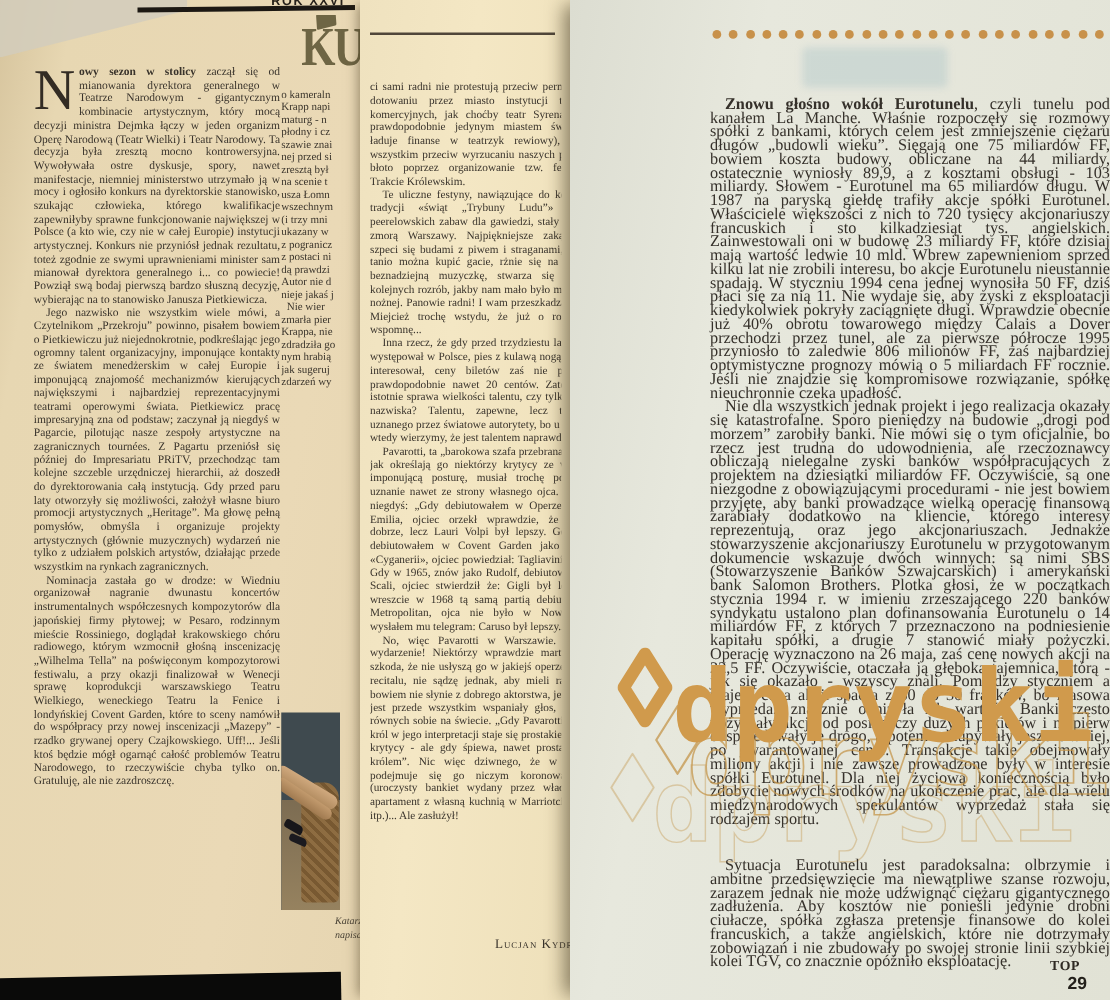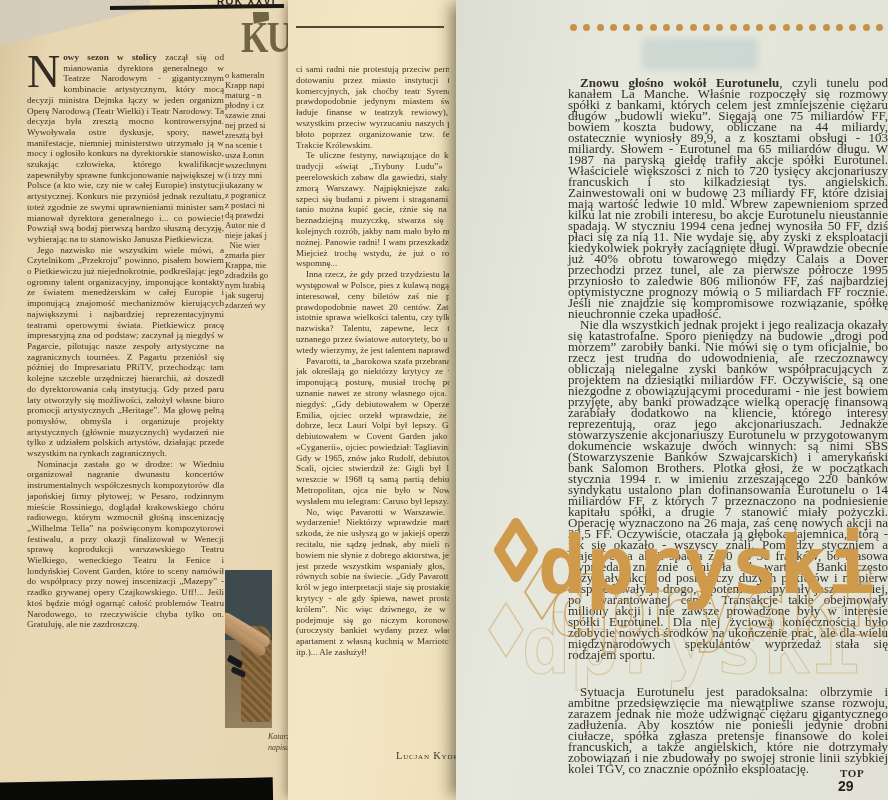--- a/index.html
+++ b/index.html
@@ -93,21 +93,21 @@
   #od-main-diamond { left:38px; top:518px; }
   .od-echo { color:transparent; -webkit-text-stroke:1.3px rgba(196,150,75,.75); }
   #od-echo1-word { left:94px; top:568px; }
   #od-echo1-diamond { left:66px; top:562px; }
   .od-echo2 { color:transparent; -webkit-text-stroke:1.1px rgba(196,150,75,.4); }
   #od-echo2-word { left:66px; top:606px; }
   #od-echo2-diamond { left:30px; top:600px; }
 
   #top-sig { position:absolute; left:384px; top:767px; font-weight:bold; font-size:11px;
     letter-spacing:.6px; color:#2e2922; }
-  #page29 { position:absolute; left:382px; top:778px; font-family:"Liberation Sans",sans-serif;
+  #page29 { position:absolute; left:398px; top:778px; font-family:"Liberation Sans",sans-serif;
     font-weight:bold; font-size:14px; color:#23201b; }
 </style>
 </head>
 <body>
 
 <div id="stage">
 
   <div class="abs" id="left-page">
     <div class="abs" id="top-wedge"></div>
     <div class="abs" id="top-rule"></div>

